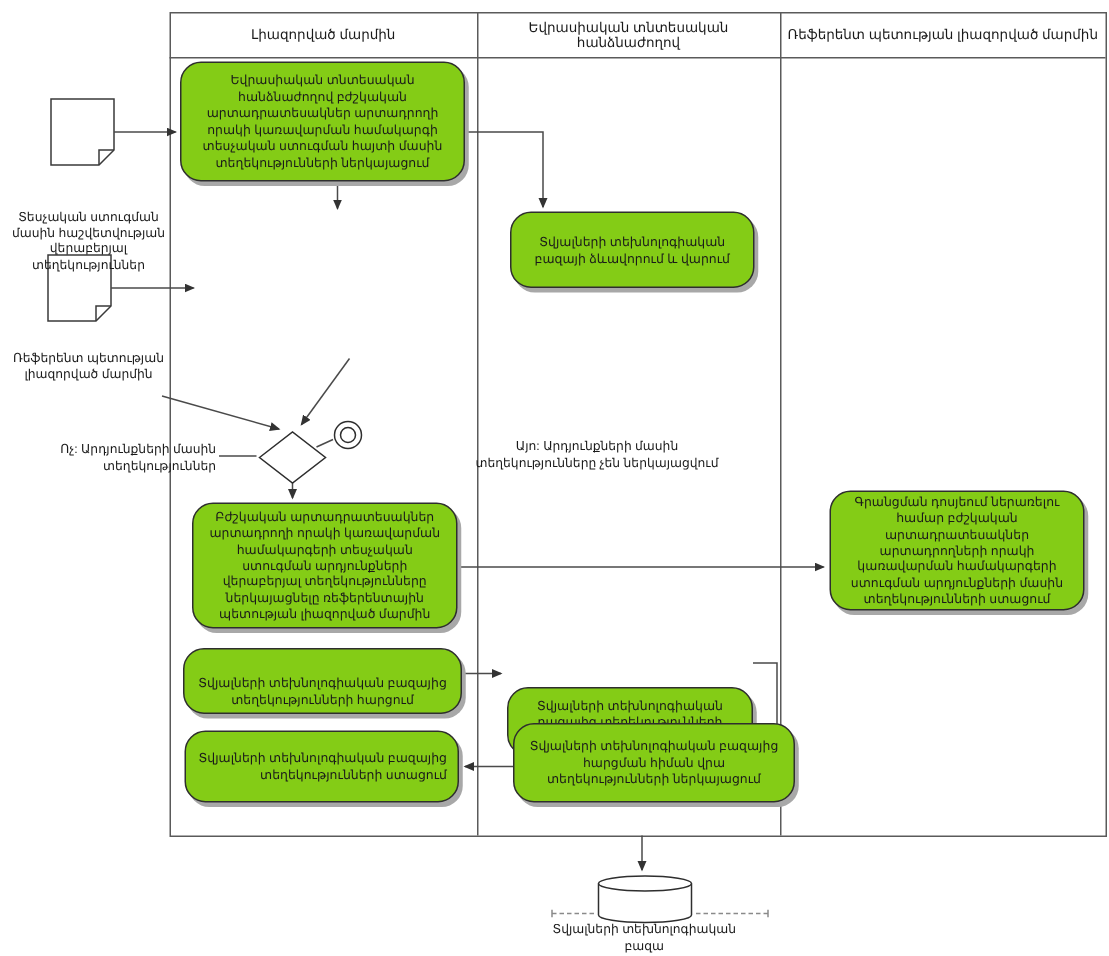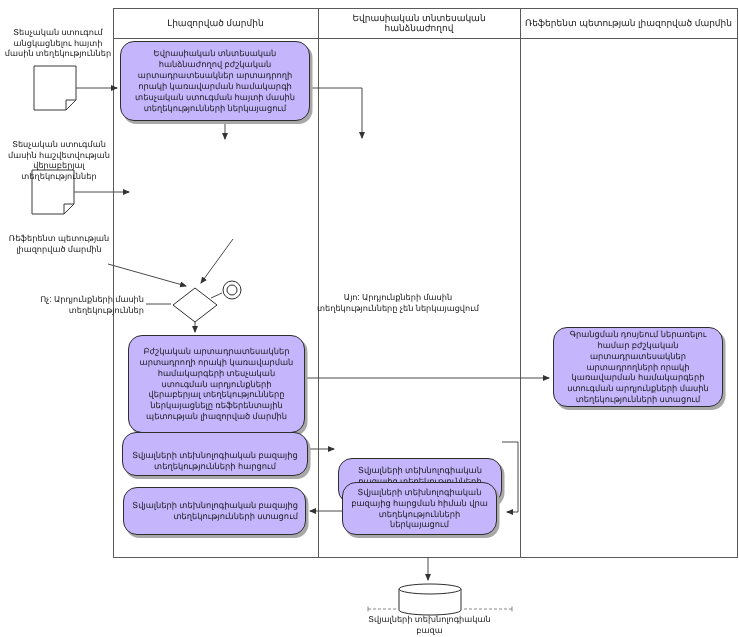--- a/index.html
+++ b/index.html
@@ -3,21 +3,21 @@
 <meta charset="utf-8">
 <style>
   html,body{margin:0;padding:0;background:#fff;}
   .canvas{position:relative;width:739px;height:637px;background:#fff;
           font-family:Liberation Sans, sans-serif;color:#1a1a1a;overflow:hidden;padding-left:36px;}
   .frame{position:absolute;border:1px solid #5a5a5a;background:transparent;}
   .vline{position:absolute;width:1px;background:#5a5a5a;}
   .hline{position:absolute;height:1px;background:#5a5a5a;}
   .hdr{position:absolute;top:8px;height:30px;display:flex;align-items:center;
        justify-content:center;text-align:center;font-size:9px;line-height:1.15;z-index:3;}
-  .act{position:absolute;border:1px solid #2e2e2e;border-radius:14px;background:#c4b5fd;
+  .act{position:absolute;border:1px solid #2e2e2e;border-radius:14px;background:#84cc16;
        box-shadow:2.5px 3px 0 0 #a8a8a8;display:flex;align-items:center;justify-content:center;
        text-align:center;font-size:8.3px;line-height:1.32;padding:3px 7px;box-sizing:border-box;z-index:2;}
   .lbl{position:absolute;font-size:8.2px;line-height:1.3;text-align:center;z-index:3;}
   svg.overlay{position:absolute;left:0;top:0;z-index:1;}
 </style>
 </head>
 <body>
 
 <div class="canvas">
 
@@ -29,43 +29,45 @@
   <div class="hdr" style="left:113px;width:205px;">
       <span>Լիազորված մարմին</span>
     </div>
   <div class="hdr" style="left:318px;width:202px;">
       <span>Եվրասիական տնտեսական հանձնաժողով</span>
     </div>
   <div class="hdr" style="left:520px;width:217px;">
       <span>Ռեֆերենտ պետության լիազորված մարմին</span>
     </div>
 
-  <div class="lbl" style="left:0px;top:28px;width:116px;">Տեսչական ստուգում անցկացնելու հայտի մասին տեղեկություններ</div>
   <div class="lbl" style="left:0px;top:140px;width:118px;">Տեսչական ստուգման մասին հաշվետվության վերաբերյալ տեղեկություններ</div>
   <div class="lbl" style="left:4px;top:234px;width:110px;">Ռեֆերենտ պետության լիազորված մարմին</div>
   <div class="lbl" style="left:32px;top:295px;width:112px;text-align:right;">Ոչ: Արդյունքների մասին տեղեկություններ</div>
   <div class="lbl" style="left:312px;top:270px;width:172px;margin-top:23px;">Այո: Արդյունքների մասին տեղեկությունները չեն ներկայացվում</div>
 
   <div class="act" style="left:120px;top:41px;width:190px;height:80px;">
       <span>Եվրասիական տնտեսական հանձնաժողով բժշկական արտադրատեսակներ արտադրողի որակի կառավարման համակարգի տեսչական ստուգման հայտի մասին տեղեկությունների ներկայացում</span>
     </div>
-  <div class="act" style="left:128px;top:335px;width:177px;height:98px;">
+  <div class="act" style="left:128px;top:335px;width:177px;height:84px;">
       <span>Բժշկական արտադրատեսակներ արտադրողի որակի կառավարման համակարգերի տեսչական ստուգման արդյունքների վերաբերյալ տեղեկությունները ներկայացնելը ռեֆերենտային պետության լիազորված մարմին</span>
     </div>
   <div class="act" style="left:122px;top:432px;width:186px;height:44px;align-items:flex-end;">
       <span>Տվյալների տեխնոլոգիական բազայից տեղեկությունների հարցում</span>
     </div>
   <div class="act" style="left:123px;top:487px;width:183px;height:48px;text-align:right;">
       <span>Տվյալների տեխնոլոգիական բազայից տեղեկությունների ստացում</span>
     </div>
 
+  <div class="act" style="left:340px;top:141px;width:163px;height:51px;">
+      <span>Տվյալների տեխնոլոգիական բազայի ձևավորում և վարում</span>
+    </div>
   <div class="act" style="left:338px;top:418px;width:164px;height:46px;margin-top:40px;">
       <span>Տվյալների տեխնոլոգիական բազայից տեղեկությունների ստացում և հարցման մշակում</span>
     </div>
-  <div class="act" style="left:342px;top:482px;width:155px;height:53px;">
+  <div class="act" style="left:342px;top:482px;width:188px;height:53px;">
       <span>Տվյալների տեխնոլոգիական բազայից հարցման հիման վրա տեղեկությունների ներկայացում</span>
     </div>
 
   <div class="act" style="left:553px;top:327px;width:170px;height:80px;text-align:center;">
       <span>Գրանցման դոսյեում ներառելու համար բժշկական արտադրատեսակներ արտադրողների որակի կառավարման համակարգերի ստուգման արդյունքների մասին տեղեկությունների ստացում</span>
     </div>
 
   <div class="lbl" style="left:362px;top:615px;width:135px;">Տվյալների տեխնոլոգիական բազա</div>
 
   <svg class="overlay" width="739" height="637" viewBox="0 0 739 637">

